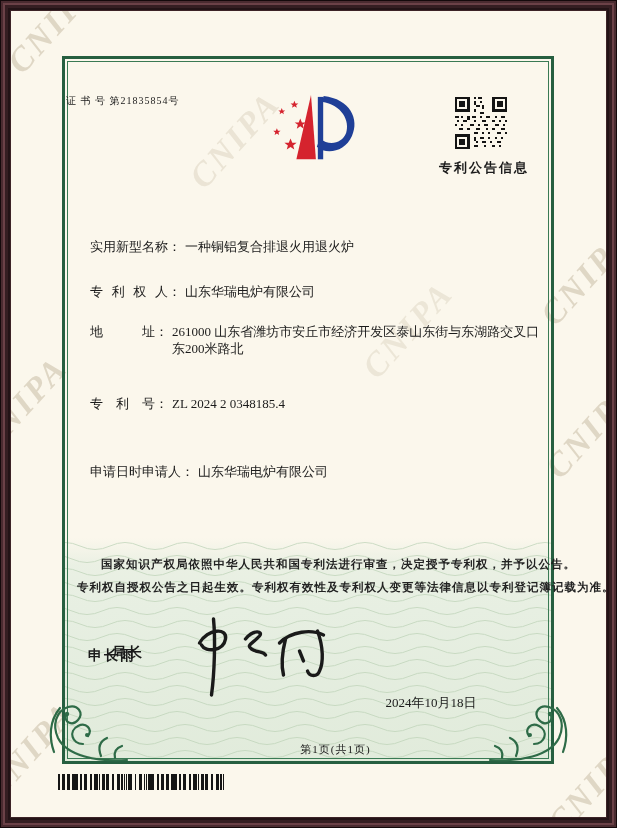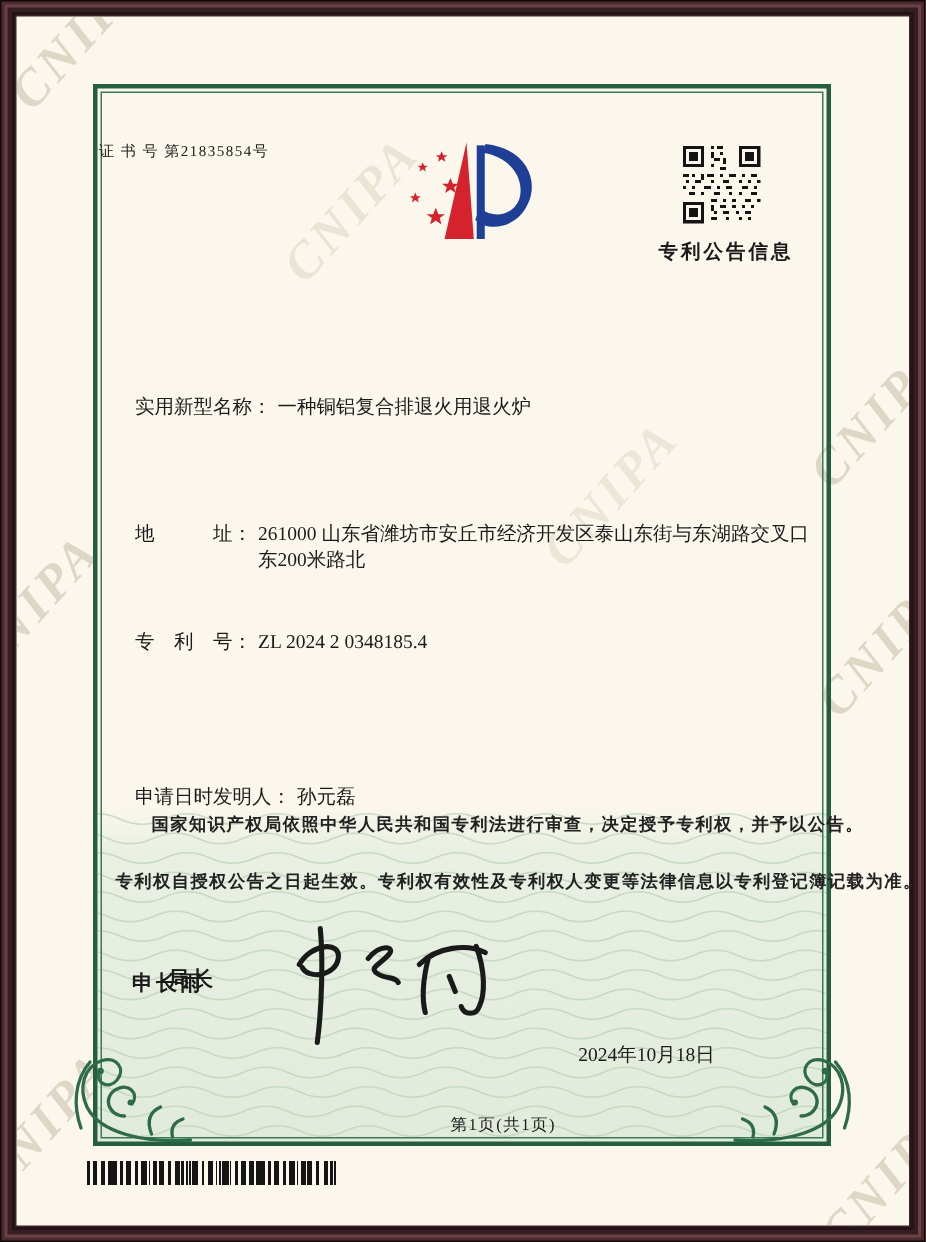--- a/index.html
+++ b/index.html
@@ -44,21 +44,21 @@
   .logo{position:absolute;left:250px;top:82px;}
   .qr{position:absolute;left:444px;top:86px;}
   .qr-caption{
     position:absolute;left:418px;top:148px;width:110px;text-align:center;
     font-size:13px;font-weight:700;letter-spacing:2px;
   }
   .title{
     position:absolute;left:51px;top:153px;width:512px;text-align:center;
     font-size:30px;font-weight:700;letter-spacing:4px;color:#111;
   }
-  .row{position:absolute;left:79px;font-size:13px;line-height:17px;margin-top:24px;}
+  .row{position:absolute;left:79px;font-size:13px;line-height:17px;}
   .lbl{display:inline-block;text-align:justify;text-align-last:justify;vertical-align:top;}
   .lbl.w78{width:78px;}
   .lbl.w65{width:65px;}
   .lbl.w91{width:91px;}
   .colon{display:inline-block;vertical-align:top;}
   .val{display:inline-block;vertical-align:top;margin-left:4px;}
   .val.wrap{width:376px;}
   .col-r{position:absolute;left:334px;top:0;white-space:nowrap;}
   .decl{
     position:absolute;left:66px;width:462px;text-align:center;
@@ -171,31 +171,34 @@
           <rect x="2" y="20" width="3" height="3"></rect>
         <path d="M9,0h1v1h-1z M11,0h2v1h-2z M9,2h1v2h-1z M12,2h1v1h-1z M10,4h2v1h-2z M13,4h1v2h-1z M9,6h1v1h-1z M12,7h2v1h-2z M0,9h2v1h-2z M3,9h1v1h-1z M6,9h1v2h-1z M8,9h2v1h-2z M12,9h1v1h-1z M15,9h2v1h-2z M19,9h1v1h-1z M22,9h2v1h-2z M1,11h1v1h-1z M4,11h2v1h-2z M9,11h1v1h-1z M13,11h2v1h-2z M18,11h1v1h-1z M21,11h1v1h-1z M24,11h1v1h-1z M0,13h1v1h-1z M3,13h1v1h-1z M7,13h2v1h-2z M11,13h1v1h-1z M14,13h2v1h-2z M19,13h2v1h-2z M23,13h1v1h-1z M2,15h2v1h-2z M6,15h1v1h-1z M10,15h2v1h-2z M15,15h1v1h-1z M18,15h1v1h-1z M22,15h2v1h-2z M9,17h2v1h-2z M13,17h1v1h-1z M16,17h1v1h-1z M20,17h2v1h-2z M24,17h1v1h-1z M9,19h1v2h-1z M12,19h2v1h-2z M16,19h1v1h-1z M19,19h1v1h-1z M22,19h1v1h-1z M10,21h1v1h-1z M13,21h2v1h-2z M17,21h1v1h-1z M20,21h2v1h-2z M9,23h2v1h-2z M14,23h1v1h-1z M18,23h1v1h-1z M21,23h1v1h-1z"></path>
       </g>
     </svg>
     <div class="qr-caption">专利公告信息</div>
 
 
     <div class="row" style="top:227px;">
       <span class="lbl w78">实用新型名称</span><span class="colon">：</span><span class="val">一种铜铝复合排退火用退火炉</span>
     </div>
+    <div class="row" style="top:272px;">
+      <span class="lbl w78">专利权人</span><span class="colon">：</span><span class="val">山东华瑞电炉有限公司</span>
+    </div>
     <div class="row" style="top:312px;">
       <span class="lbl w65">地址</span><span class="colon">：</span><span class="val wrap">261000 山东省潍坊市安丘市经济开发区泰山东街与东湖路交叉口东200米路北</span>
     </div>
     <div class="row" style="top:384px;width:466px;">
       <span class="lbl w65">专利号</span><span class="colon">：</span><span class="val">ZL 2024 2 0348185.4</span>
     </div>
-    <div class="row" style="top:487px;">
-      <span class="lbl w91">申请日时发明人</span><span class="colon">：</span><span class="val">孙元磊</span>
-    </div>
-
-    <div class="decl" style="top:531px;padding-left:24px;">国家知识产权局依照中华人民共和国专利法进行审查，决定授予专利权，并予以公告。</div>
+    <div class="row" style="top:452px;">
+      <span class="lbl w91">申请日时申请人</span><span class="colon">：</span><span class="val">山东华瑞电炉有限公司</span>
+    </div>
+
+    <div class="decl" style="top:546px;padding-left:24px;">国家知识产权局依照中华人民共和国专利法进行审查，决定授予专利权，并予以公告。</div>
     <div class="decl" style="top:569px;">专利权自授权公告之日起生效。专利权有效性及专利权人变更等法律信息以专利登记簿记载为准。</div>
 
     <div class="sig-role">局长</div>
     <div class="sig-name">申长雨</div>
     <svg class="sig-hand" width="175" height="95" viewBox="0 0 170 95">
       <g fill="none" stroke="#1a1a1a" stroke-width="3.4" stroke-linecap="round">
         <path d="M28,34 C36,20 56,18 54,30 C52,42 34,44 30,36"></path>
         <path d="M42,10 C44,30 43,64 40,86"></path>
         <path d="M74,30 C82,20 92,22 88,27 C82,34 74,36 80,40 C86,44 92,42 94,46"></path>
         <path d="M108,34 C120,22 140,20 152,26"></path>

